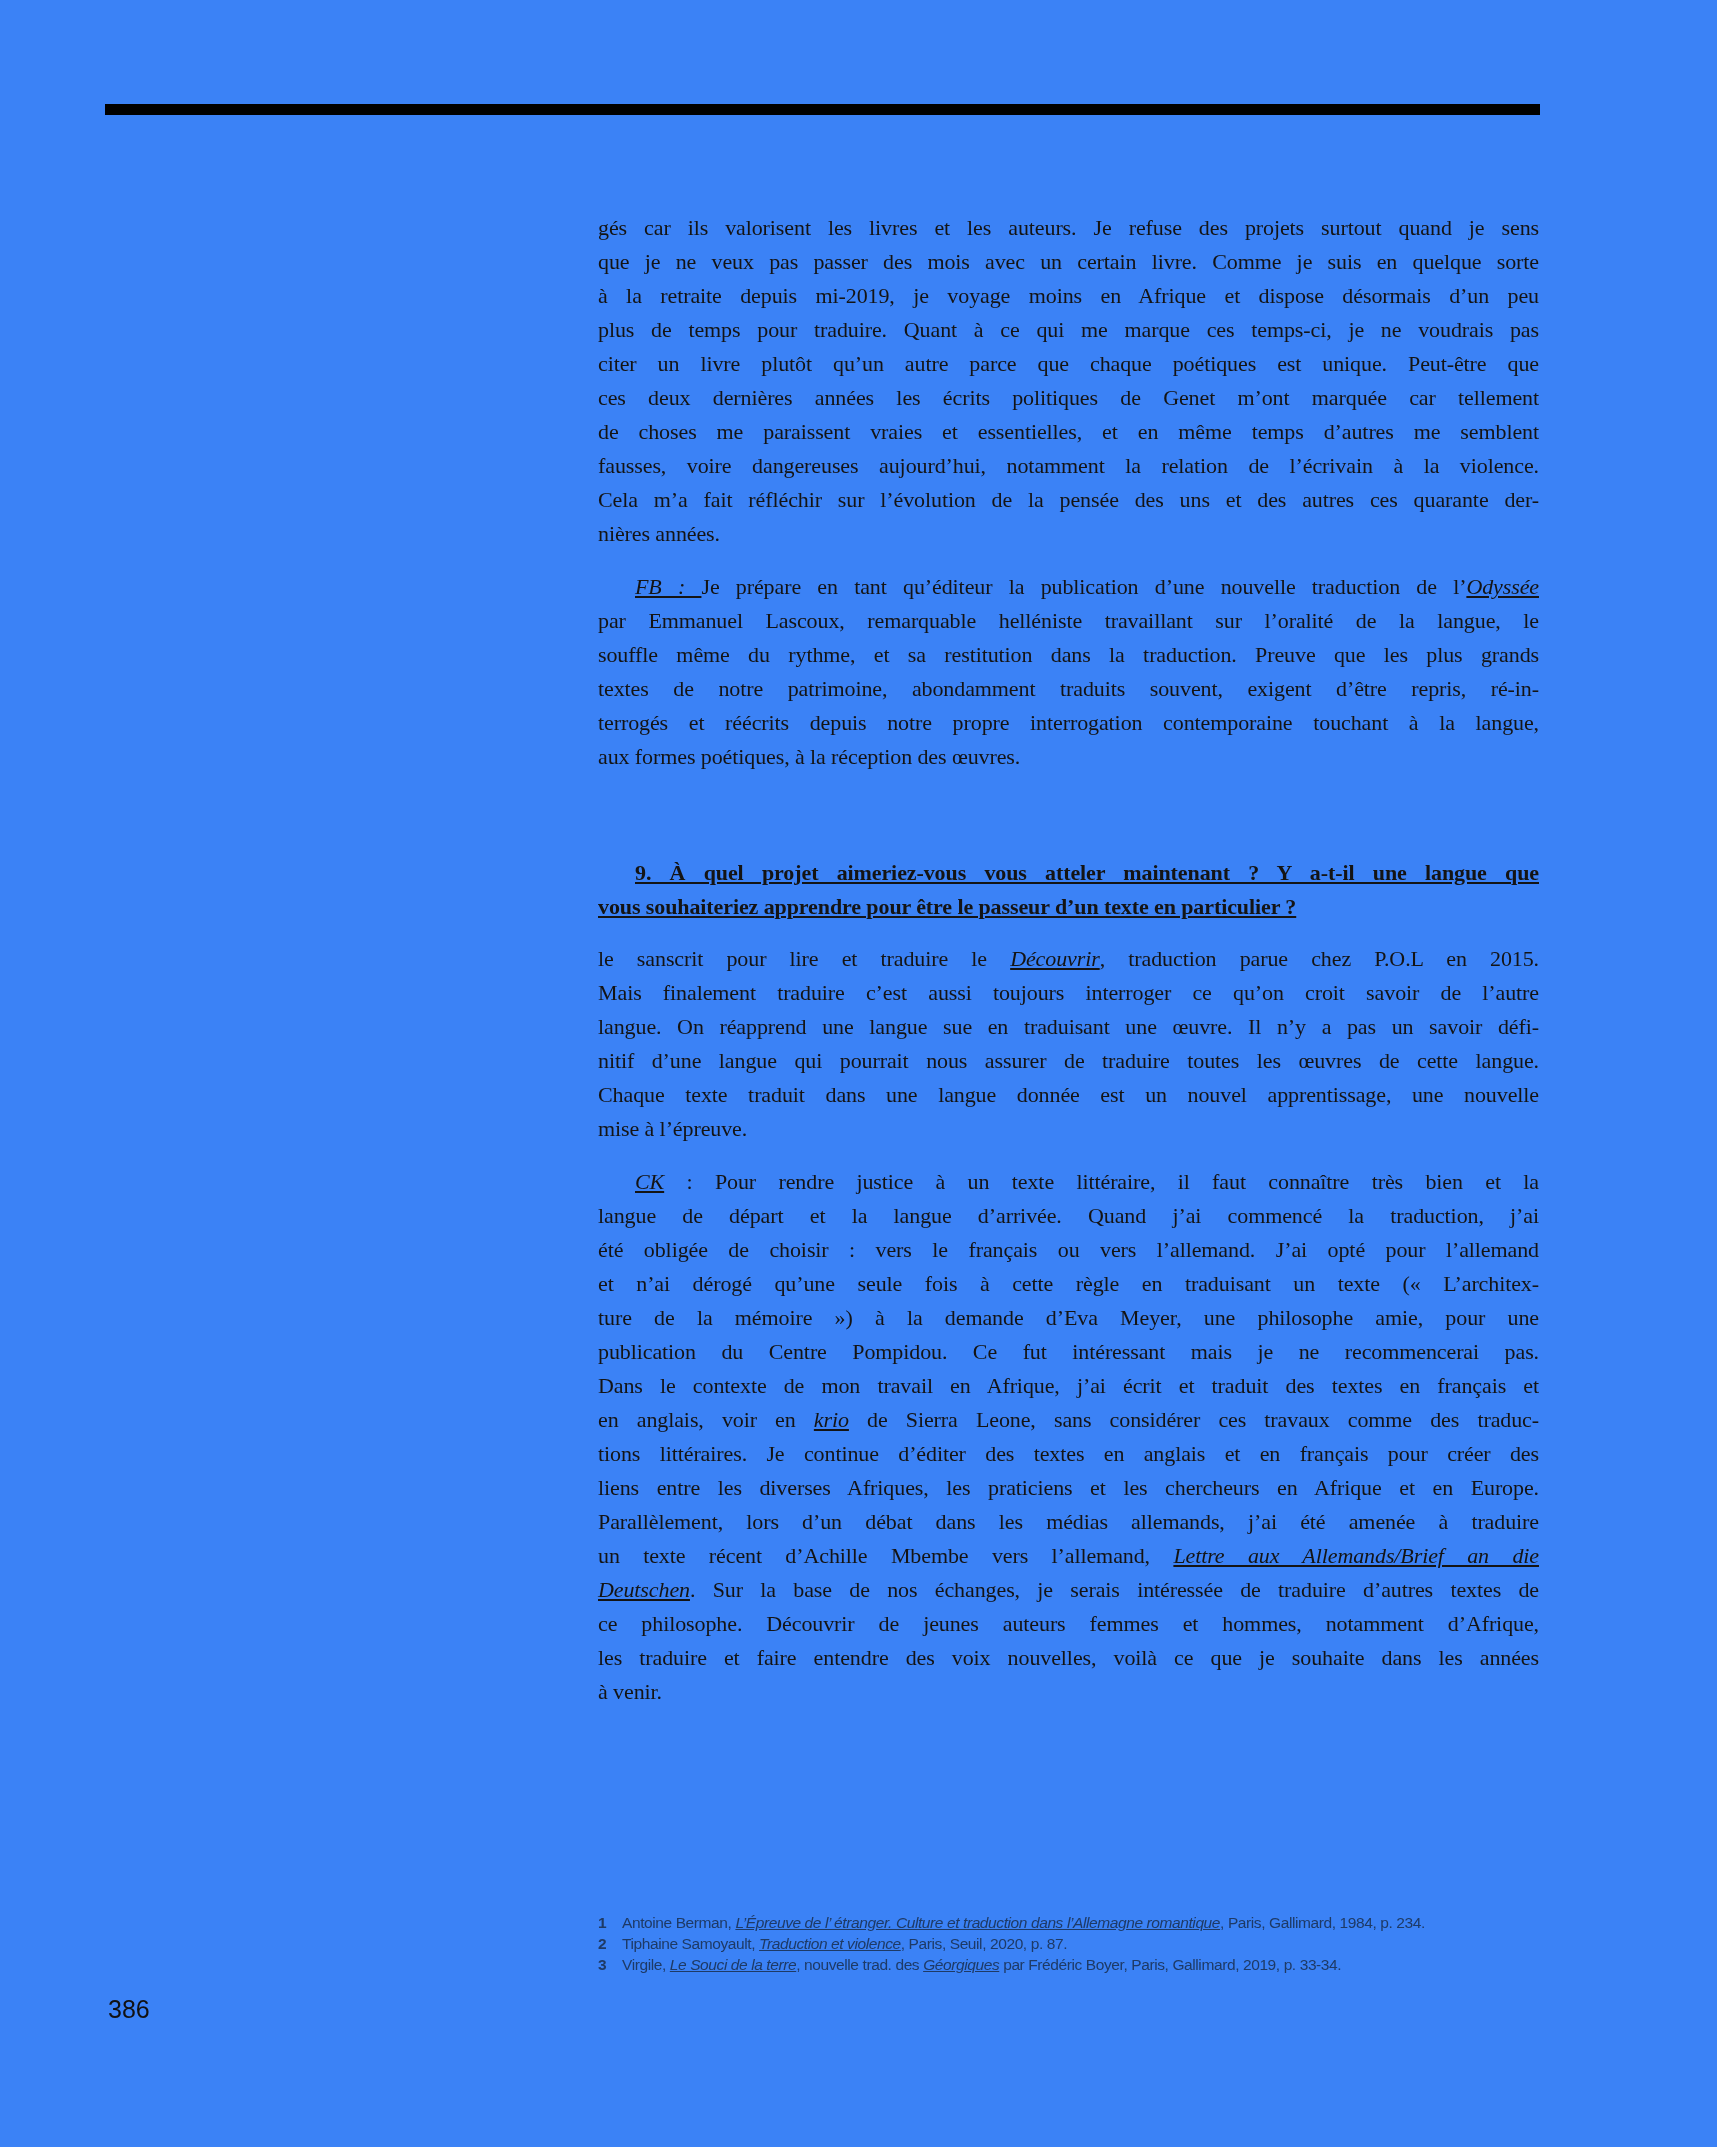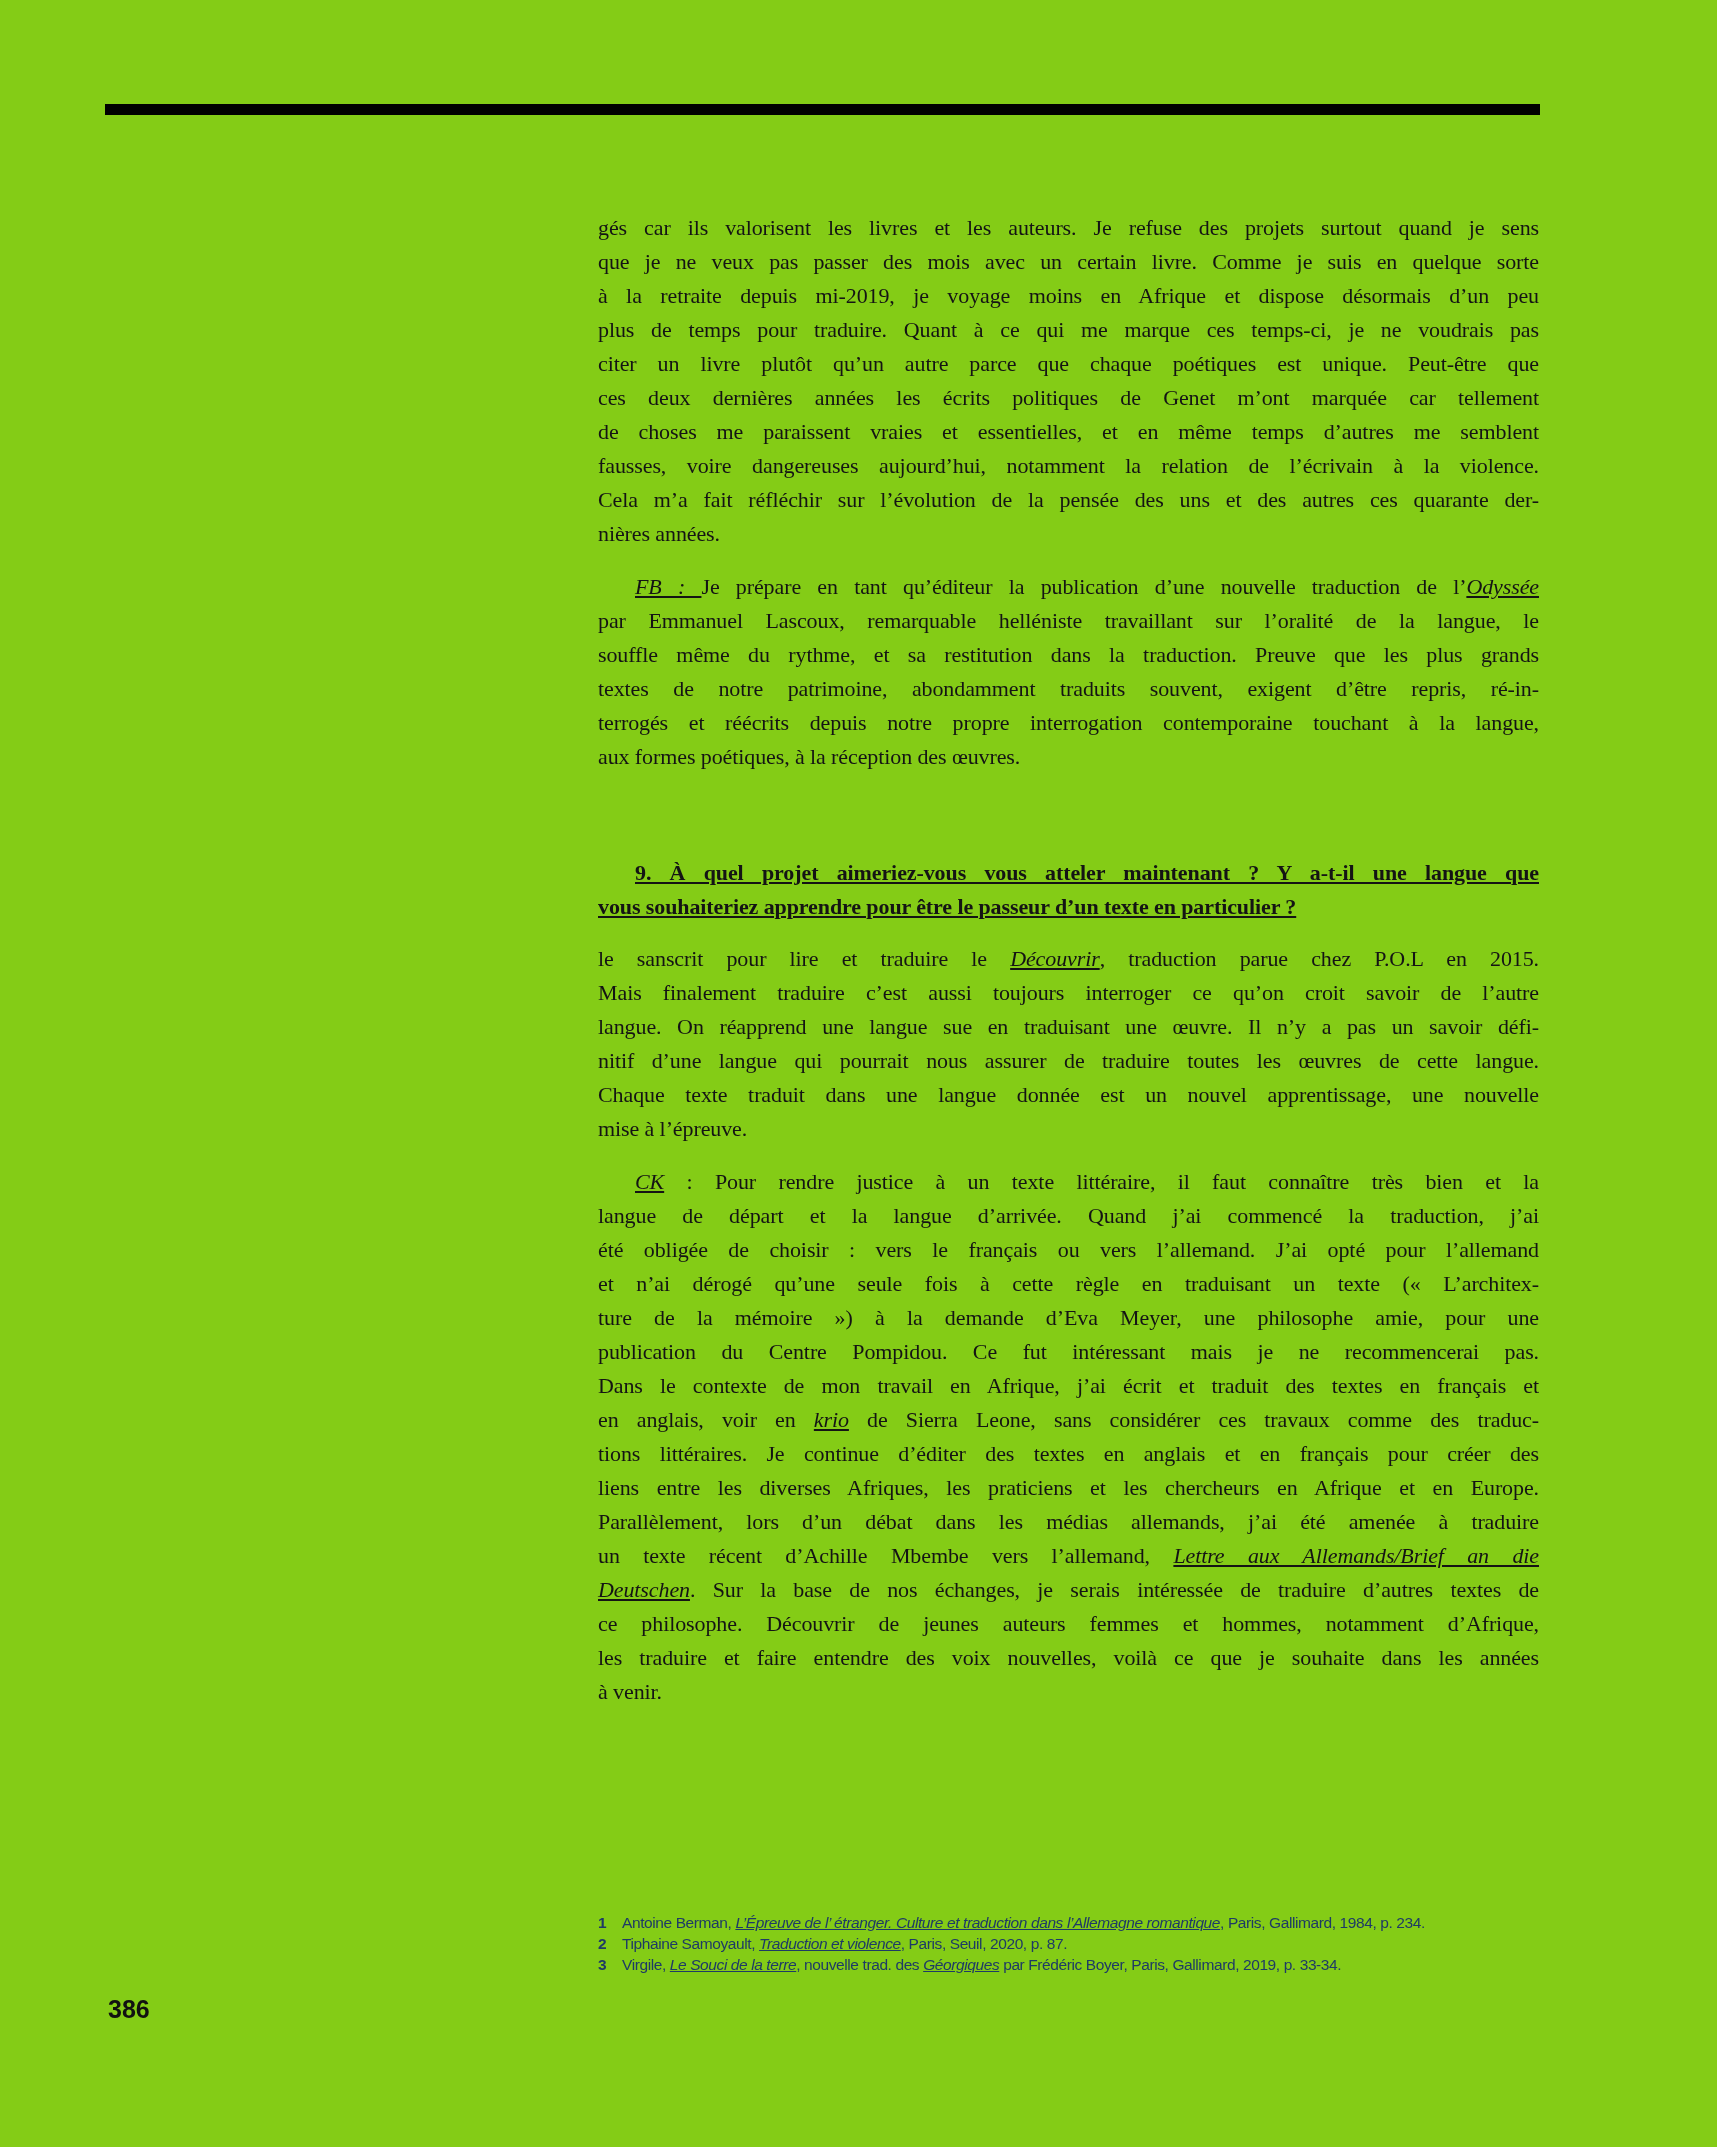--- a/index.html
+++ b/index.html
@@ -59,27 +59,26 @@
   .fn-num { flex: none; width: 24px; font-weight: 700; }
   .fn-text { flex: 1; }
   .page-number {
     position: absolute;
     left: 108px;
     top: 1997px;
     font-family: "Liberation Sans", sans-serif;
     font-size: 25px;
     line-height: 25.6px;
     color: #111111;
-    font-weight: bold;
   }
 </style>
 </head>
 <body>
 
-<div class="page" style="background: #84cc16;">
+<div class="page" style="background: #3b82f6;">
   <div class="rule" style="background: rgb(0, 0, 0);"></div>
   <main class="text-column" style="color: rgb(20, 20, 20);">
       <div class="para body">
         <div class="line"><span>gés car ils valorisent les livres et les auteurs. Je refuse des projets surtout quand je sens</span></div>
         <div class="line"><span>que je ne veux pas passer des mois avec un certain livre. Comme je suis en quelque sorte</span></div>
         <div class="line"><span>à la retraite depuis mi-2019, je voyage moins en Afrique et dispose désormais d’un peu</span></div>
         <div class="line"><span>plus de temps pour traduire. Quant à ce qui me marque ces temps-ci, je ne voudrais pas</span></div>
         <div class="line"><span>citer un livre plutôt qu’un autre parce que chaque poétiques est unique. Peut-être que</span></div>
         <div class="line"><span>ces deux dernières années les écrits politiques de Genet m’ont marquée car tellement</span></div>
         <div class="line"><span>de choses me paraissent vraies et essentielles, et en même temps d’autres me semblent</span></div>

